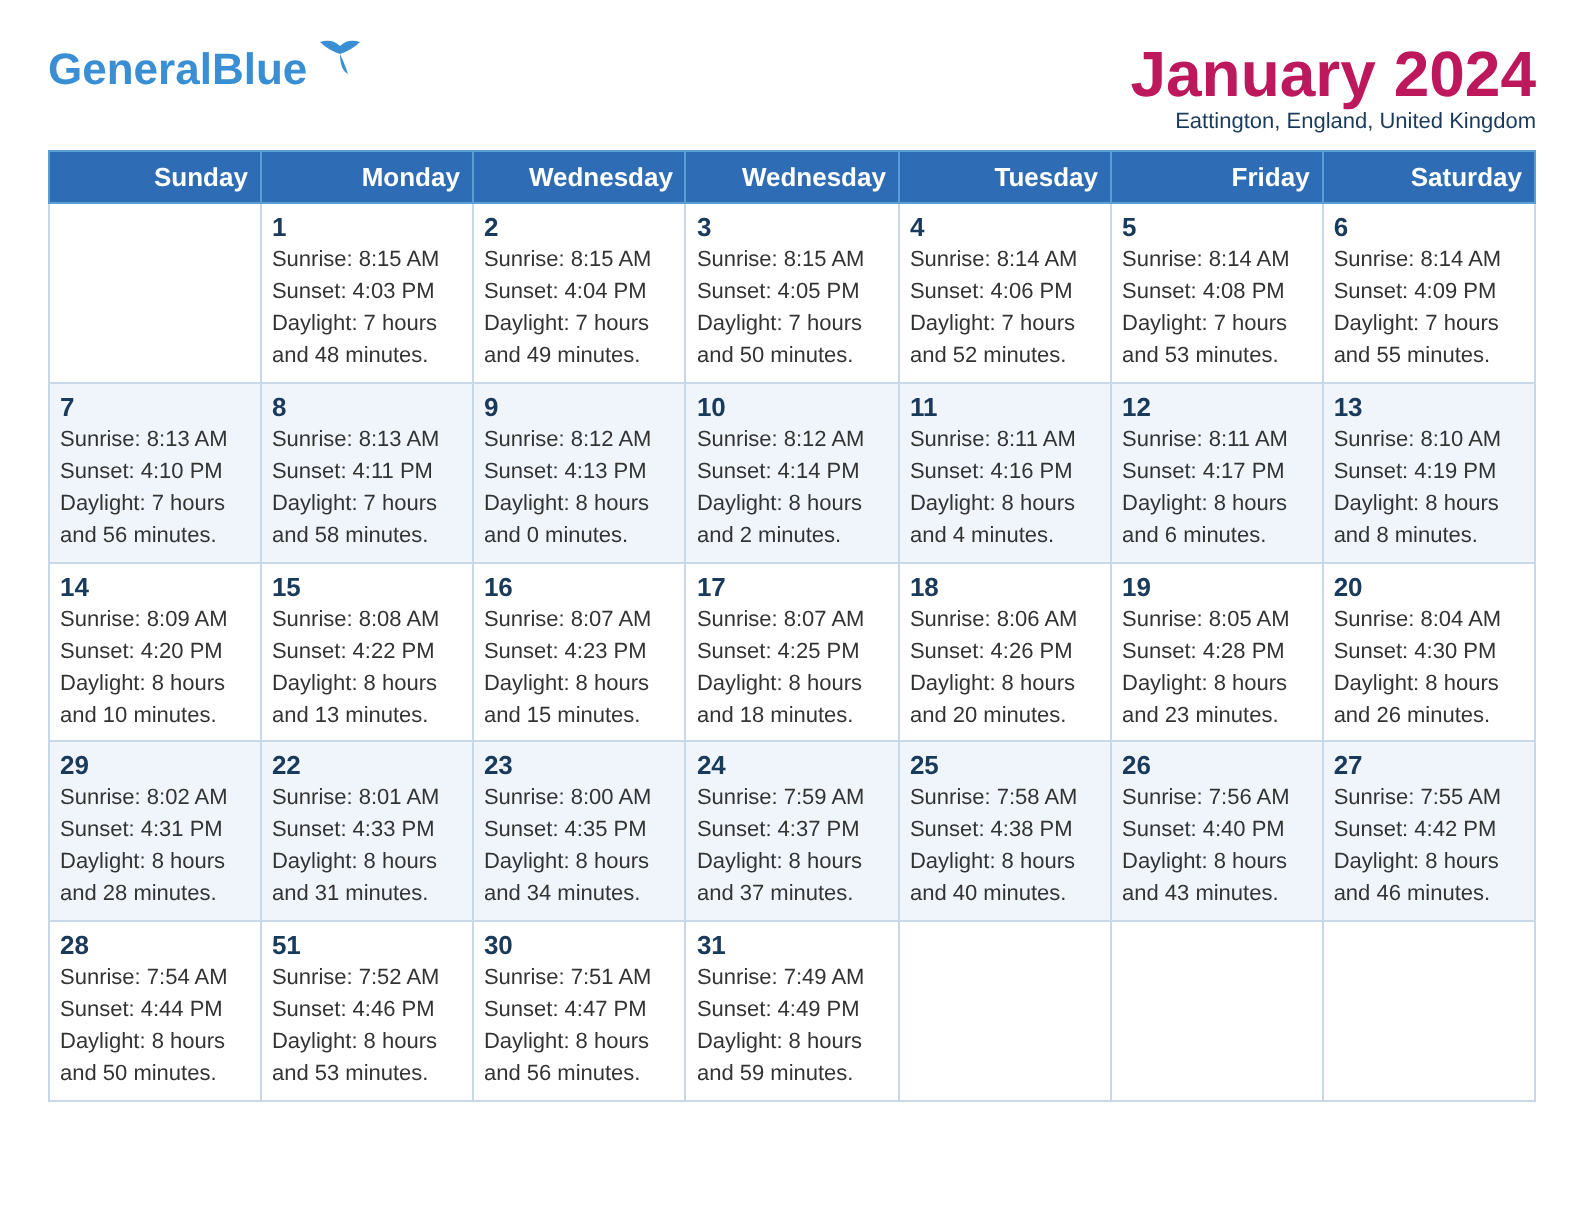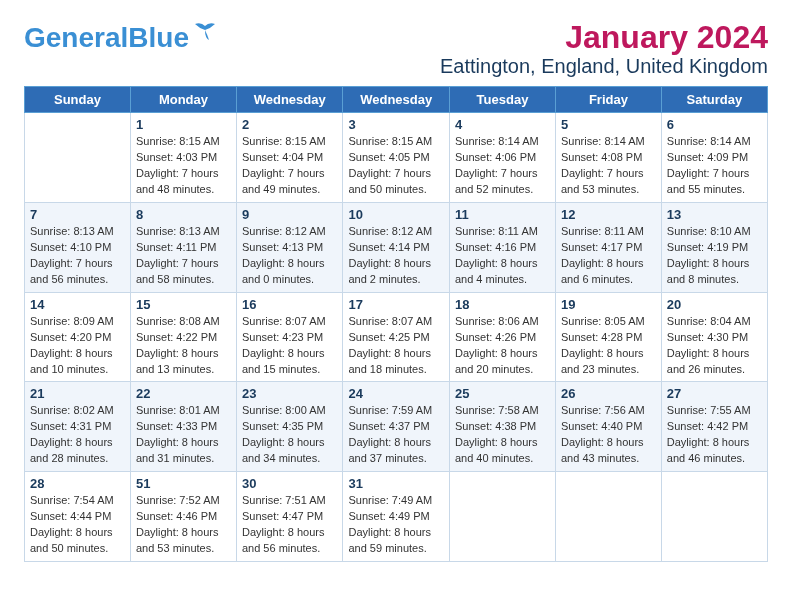--- a/index.html
+++ b/index.html
@@ -16,55 +16,55 @@
       justify-content: space-between;
       margin-bottom: 6px;
     }
     .logo {
       display: flex;
       flex-direction: column;
       align-items: flex-start;
       margin-top: 4px;
     }
     .logo-text {
-      font-size: 28px;
+      font-size: 22px;
       font-weight: bold;
       color: #1a3a5c;
       line-height: 1;
       text-align: right;
     }
     .logo-text span {
       color: #3a8fd4;
     }
     .title-section {
       text-align: right;
     }
     .month-title {
       font-size: 32px;
       font-weight: bold;
       color: #be185d;
       line-height: 1.1;
     }
     .location {
-      font-size: 20px;
+      font-size: 11px;
       color: #1a3a5c;
       font-weight: normal;
     }
     table {
       width: 100%;
       border-collapse: collapse;
       margin-top: 8px;
     }
     th {
       background-color: #2e6cb5;
       color: #fff;
       font-size: 13px;
       font-weight: bold;
       padding: 5px 6px;
-      text-align: center;
+      text-align: right;
       border: 1px solid #5a9fd4;
     }
     td {
       border: 1px solid #c8d8e8;
       vertical-align: top;
       padding: 4px 5px;
       width: 107px;
       min-height: 80px;
       background: #fff;
     }
@@ -203,21 +203,21 @@
           <span class="day-num">19</span>
           <div class="day-info">Sunrise: 8:05 AM<br>Sunset: 4:28 PM<br>Daylight: 8 hours<br>and 23 minutes.</div>
         </td>
         <td>
           <span class="day-num">20</span>
           <div class="day-info">Sunrise: 8:04 AM<br>Sunset: 4:30 PM<br>Daylight: 8 hours<br>and 26 minutes.</div>
         </td>
       </tr>
       <tr>
         <td>
-          <span class="day-num">21</span>
+          <span class="day-num">29</span>
           <div class="day-info">Sunrise: 8:02 AM<br>Sunset: 4:31 PM<br>Daylight: 8 hours<br>and 28 minutes.</div>
         </td>
         <td>
           <span class="day-num">22</span>
           <div class="day-info">Sunrise: 8:01 AM<br>Sunset: 4:33 PM<br>Daylight: 8 hours<br>and 31 minutes.</div>
         </td>
         <td>
           <span class="day-num">23</span>
           <div class="day-info">Sunrise: 8:00 AM<br>Sunset: 4:35 PM<br>Daylight: 8 hours<br>and 34 minutes.</div>
         </td>

